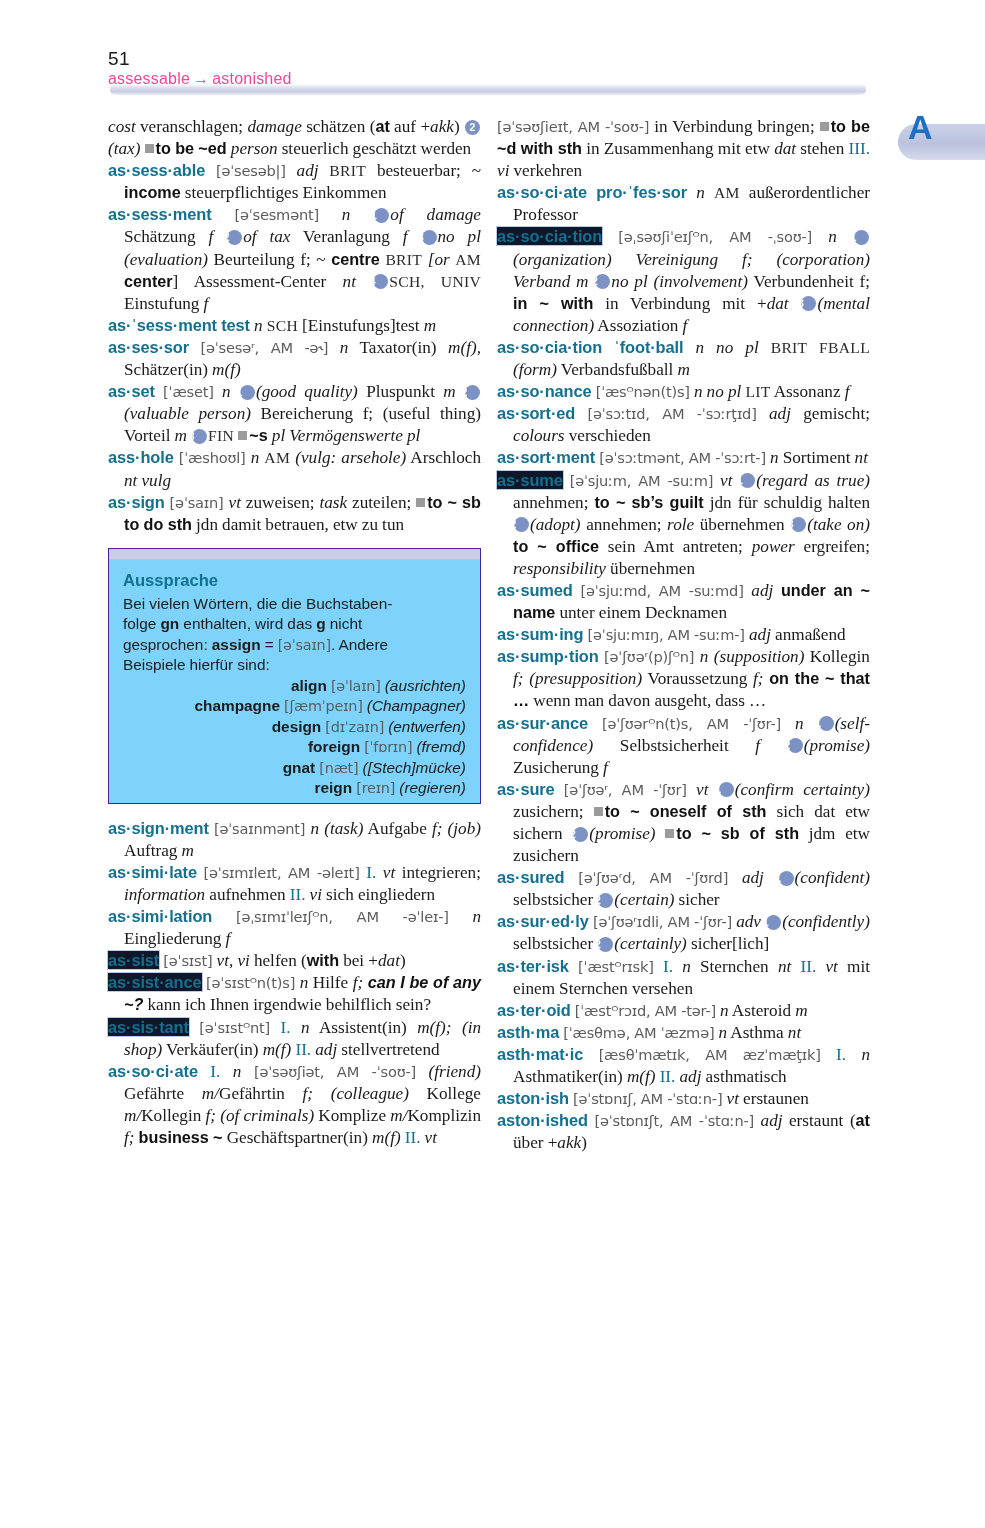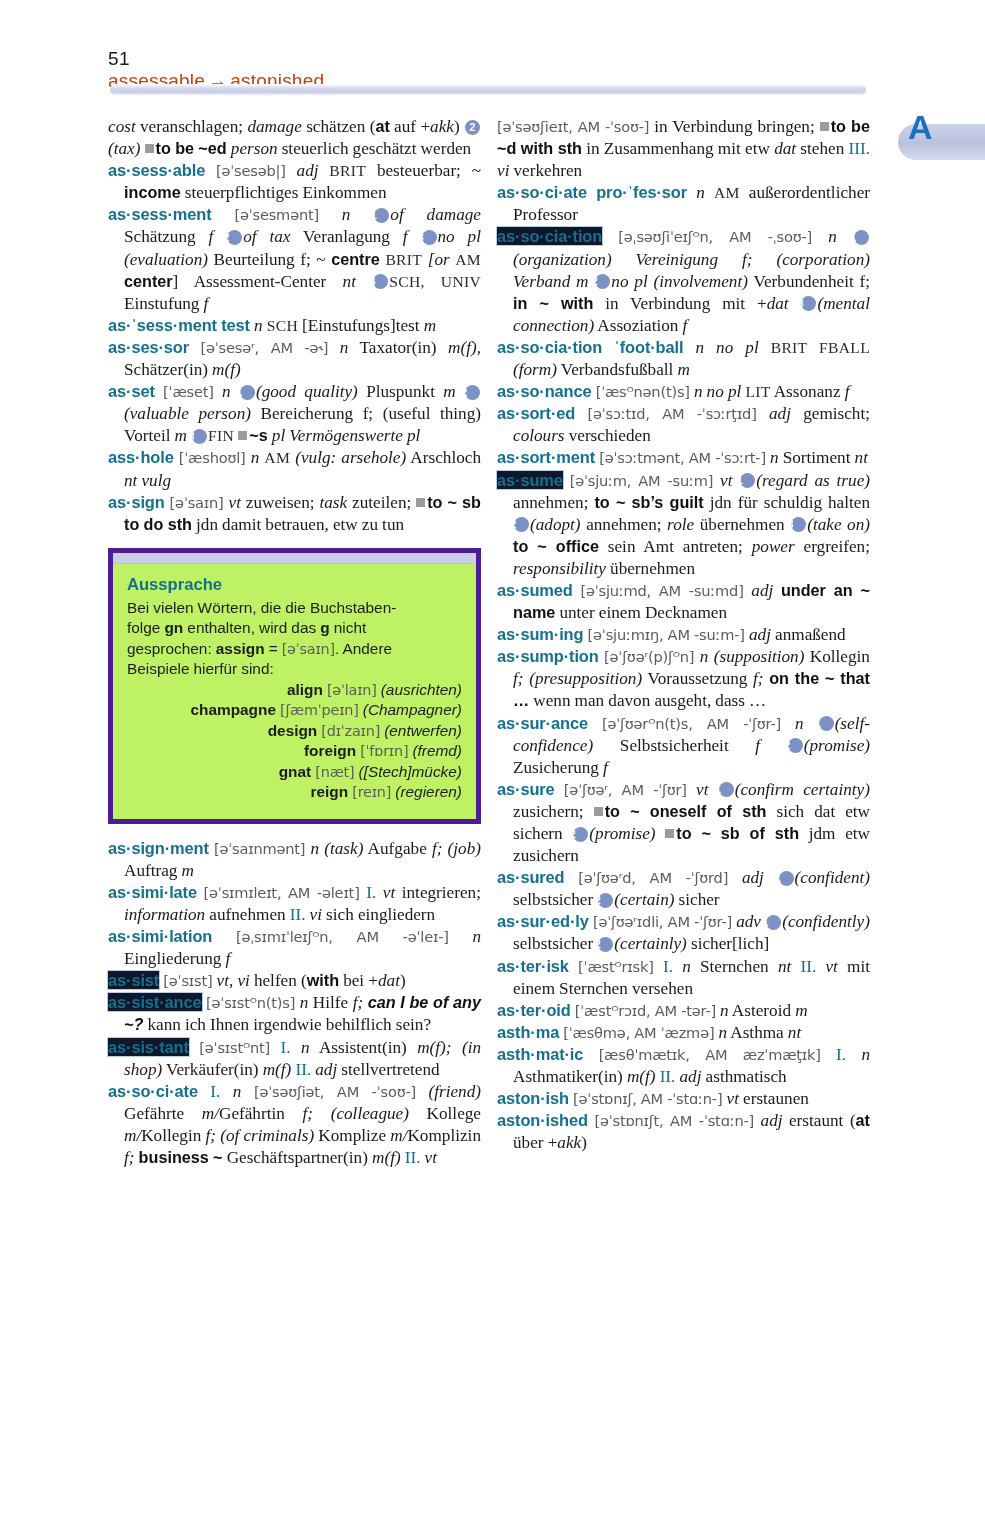--- a/index.html
+++ b/index.html
@@ -21,22 +21,22 @@
     display: flex; align-items: baseline; justify-content: space-between;
     font-family: "Liberation Sans", sans-serif;
     flex-direction: column;
   }
   .folio {
     font-size: 19px;
     color: #1a1a1a;
     letter-spacing: .5px;
   }
   .headwords-range {
-    font-size: 19px;
-    color: #c2410c;
+    font-size: 16px;
+    color: #ec4899;
     letter-spacing: .2px;
   }
   .headwords-range .arrow { padding: 0 3px; }
 
   .head-rule {
     position: absolute;
     left: 110px; top: 84px;
     width: 756px; height: 11px;
     background: linear-gradient(to bottom, #ffffff 0%, #d9dcef 35%, #c7cce4 70%, #eceefa 100%);
     border-radius: 6px;
@@ -147,23 +147,23 @@
     font-weight: bold;
     line-height: 15px;
     text-align: center;
     vertical-align: 1.5px;
     margin: 0 1px;
   }
 
   
   .infobox {
     margin: 12px 0 14px 0;
-    background: #bef264;
-    border: 5px solid #4c1d95;
-    padding: 0 0 16px 0;
+    background: #7dd3fc;
+    border: 1px solid #4c1d95;
+    padding: 0 0 4px 0;
     text-indent: 0;
   }
   .infobox-bar {
     height: 10px;
     background: #c9cee6;
     border-bottom: 1px solid #bcc2dd;
   }
   .infobox-inner {
     padding: 10px 14px 0 14px;
     font-family: "Liberation Sans", sans-serif;

